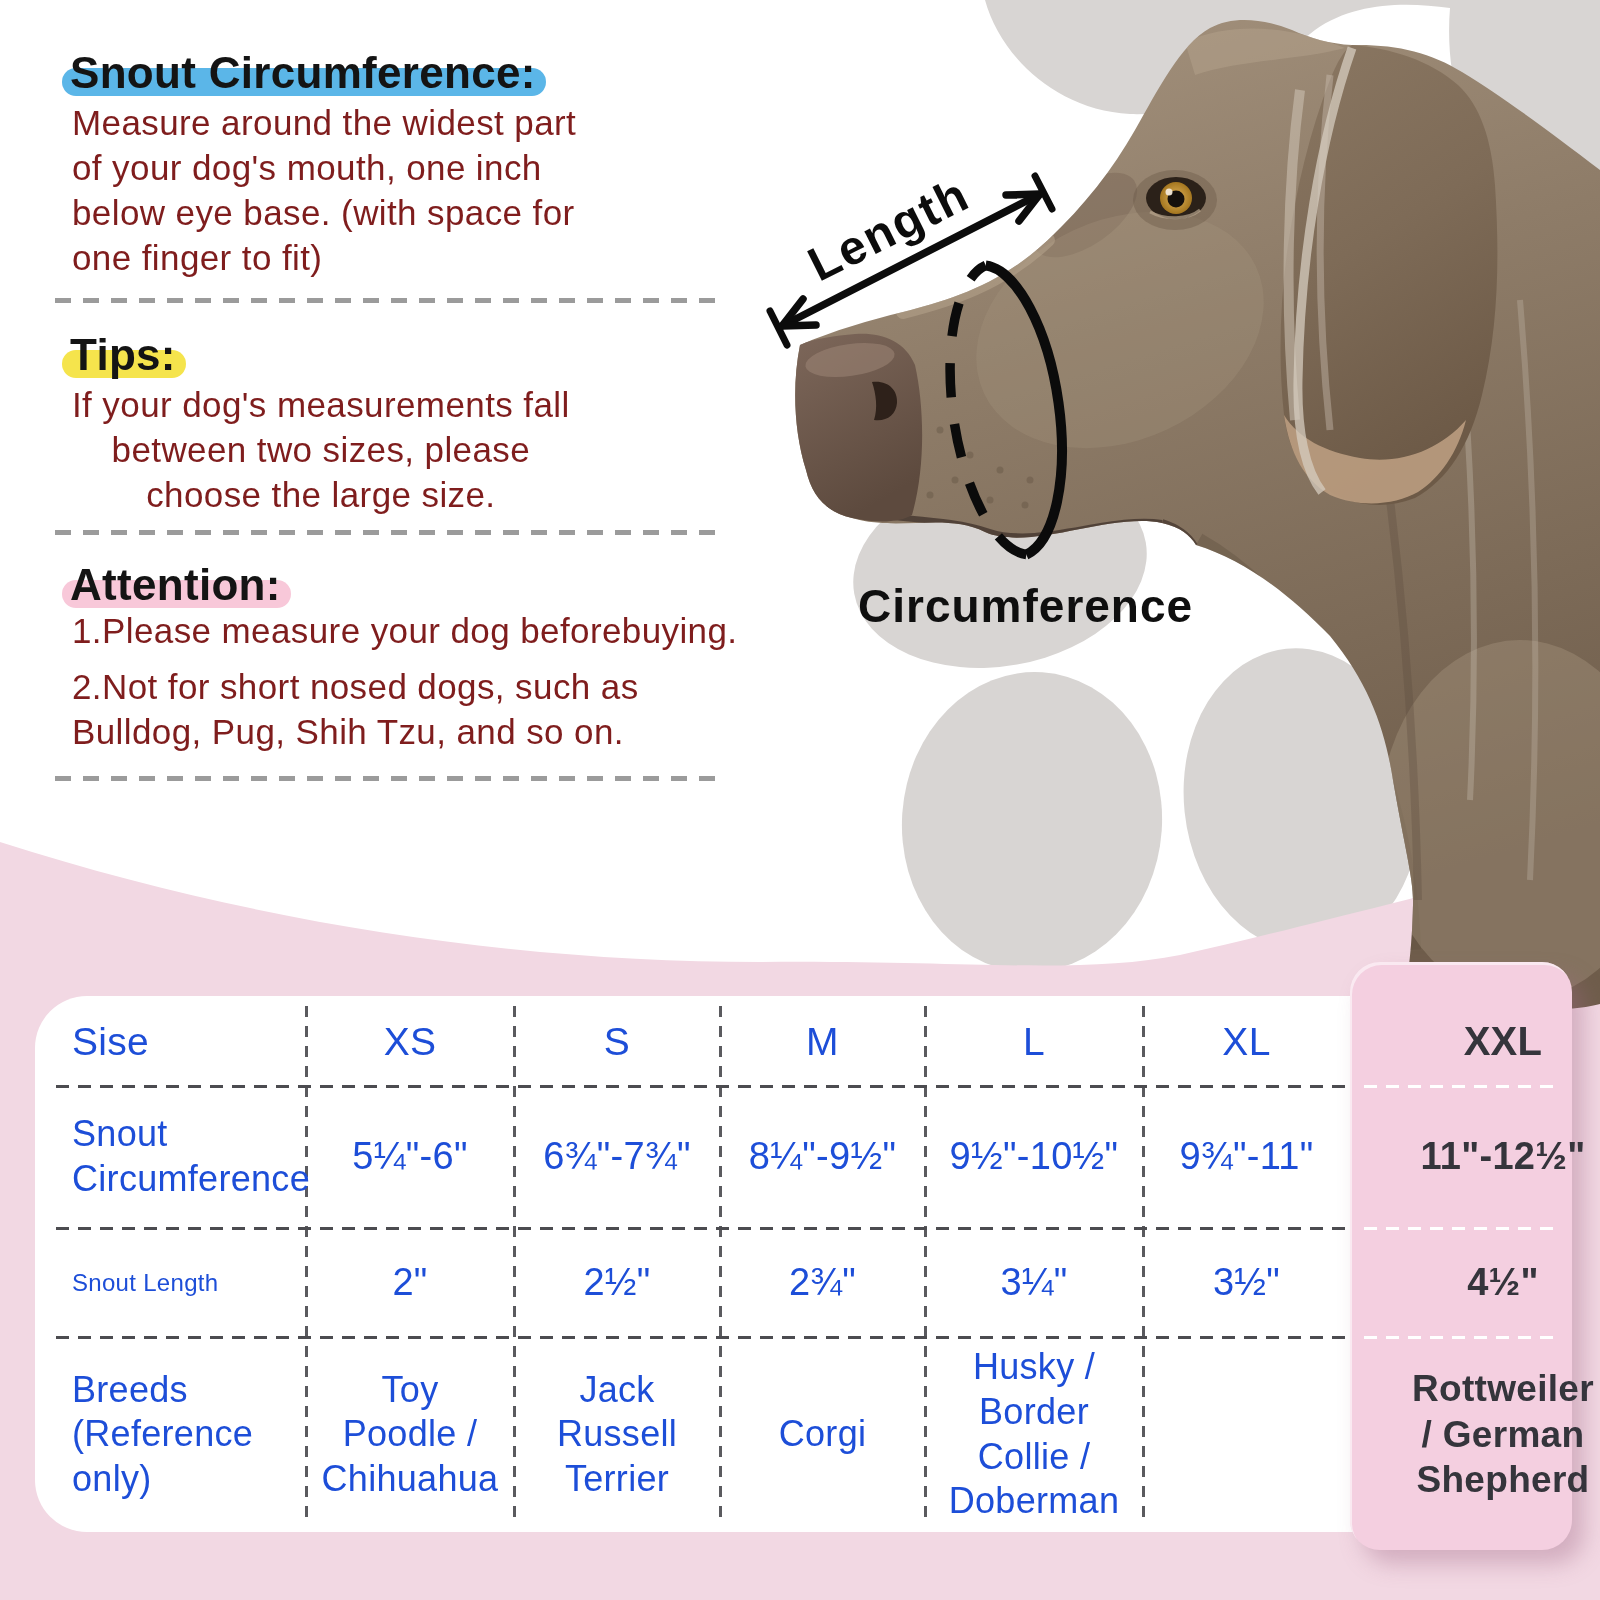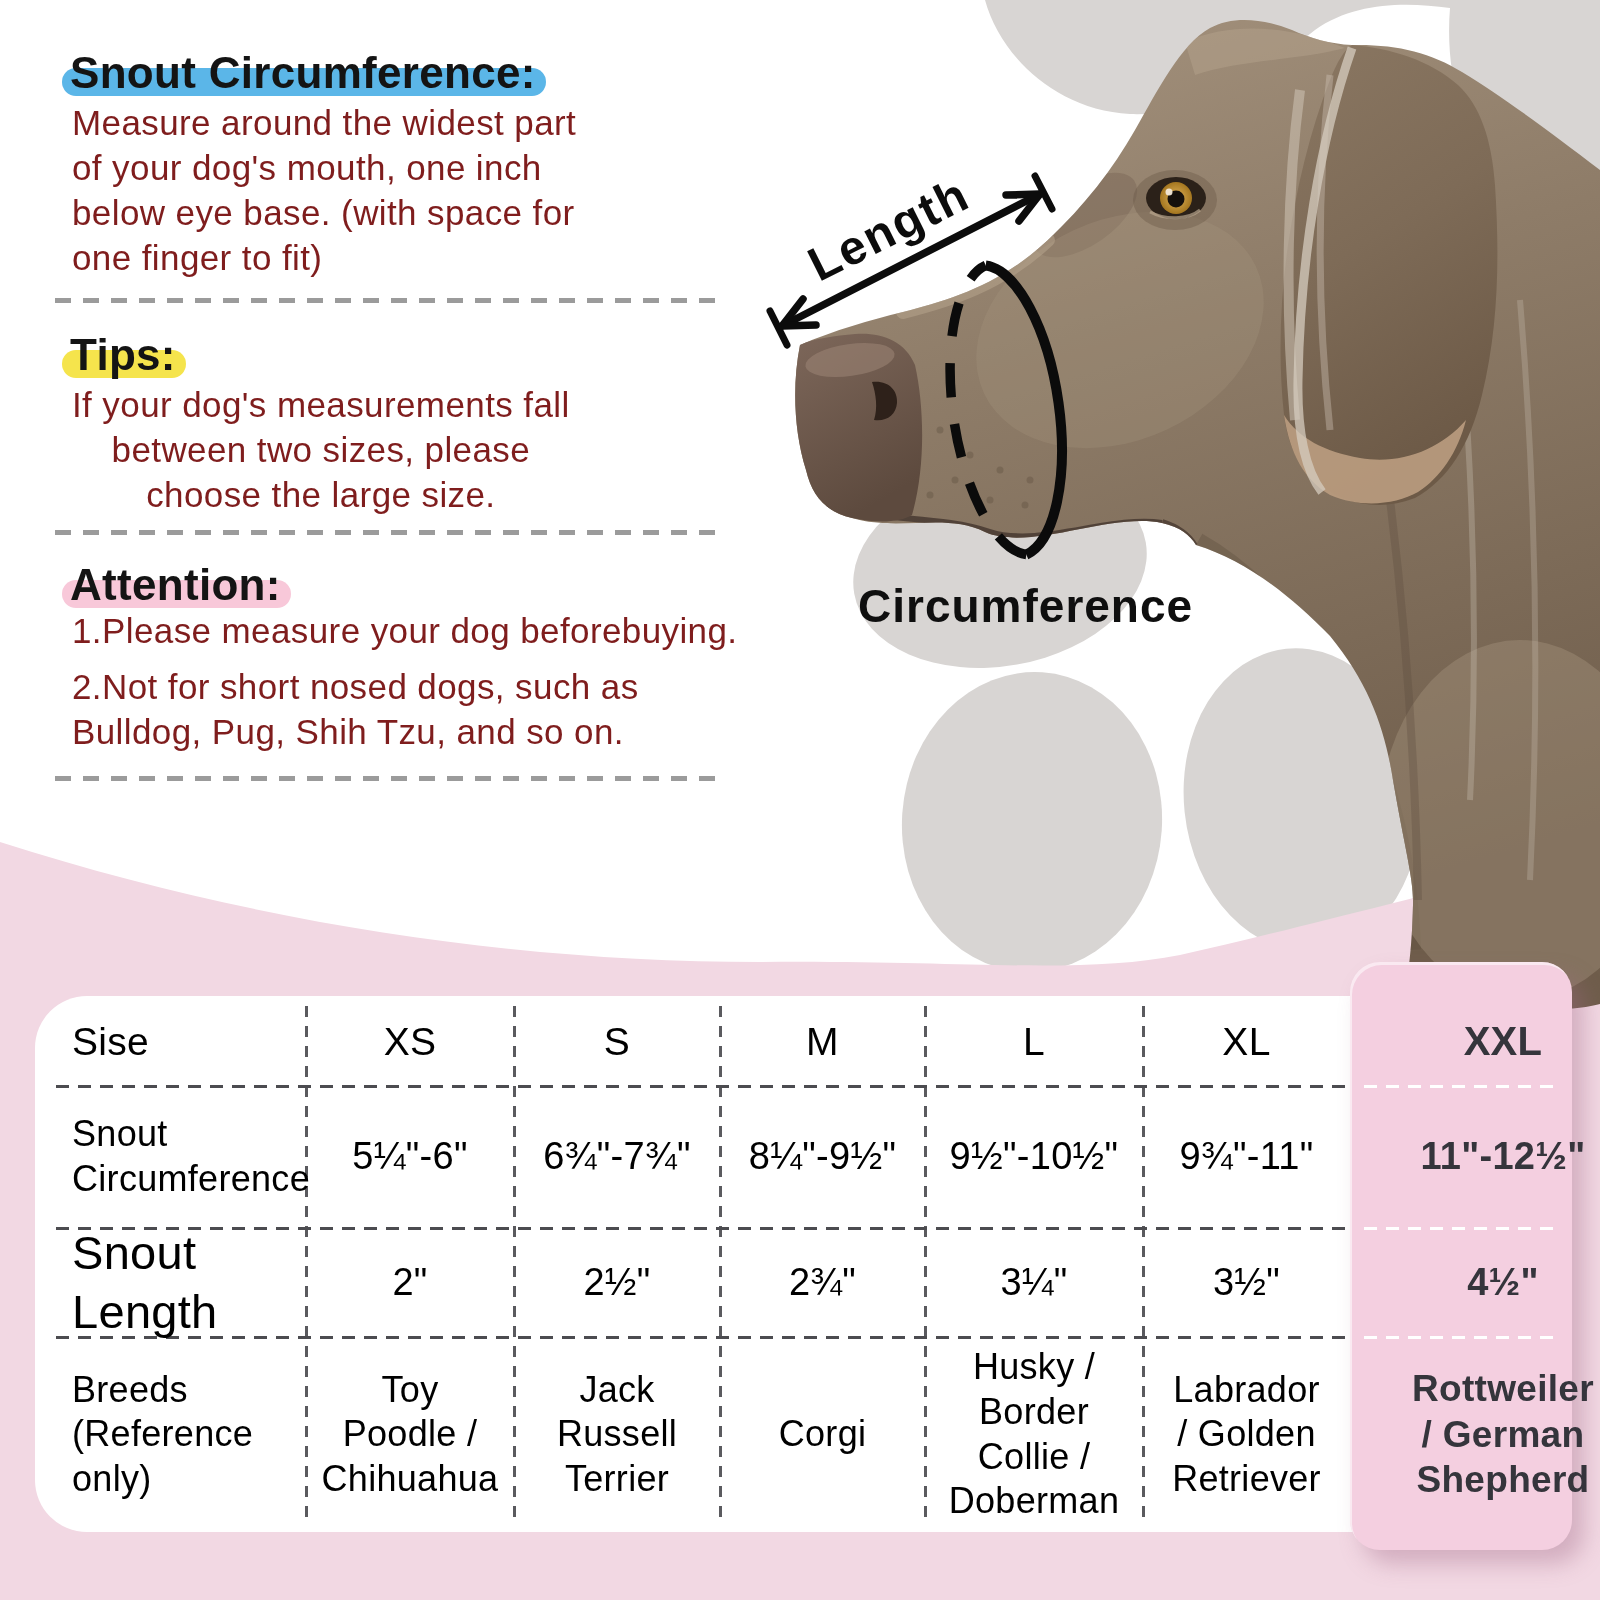--- a/index.html
+++ b/index.html
@@ -22,21 +22,21 @@
   .white-card{position:absolute;left:35px;top:996px;width:1435px;height:536px;background:#ffffff;border-radius:52px;z-index:3;}
   .xxl-card{position:absolute;left:1350px;top:962px;width:222px;height:588px;border-radius:30px;z-index:5;
     box-shadow:12px 14px 22px rgba(160,105,135,.38), inset 2px 3px 0 rgba(255,255,255,.55);}
   .vline{position:absolute;width:3px;top:1006px;height:516px;z-index:4;
     background:repeating-linear-gradient(180deg,#5a5a5e 0 11px,transparent 11px 20px);}
   .hline{position:absolute;left:56px;width:1296px;height:3px;z-index:4;
     background:repeating-linear-gradient(90deg,#4c4c50 0 13px,transparent 13px 22px);}
   .hline-w{position:absolute;left:1364px;width:194px;height:3px;z-index:6;
     background:repeating-linear-gradient(90deg,#ffffff 0 13px,transparent 13px 22px);}
   .cell{position:absolute;display:flex;align-items:center;justify-content:center;text-align:center;
-    font-size:38px;color:#000000;line-height:1.24;letter-spacing:.3px;white-space:pre-line;z-index:4;}
+    font-size:38px;color:#1d4ed8;line-height:1.24;letter-spacing:.3px;white-space:pre-line;z-index:4;}
   .cell.left{justify-content:flex-start;text-align:left;}
   .cell.hdr{font-size:39px;}
   .cell.breeds{font-size:36px;}
   .cell.xxl{z-index:6;font-weight:700;color:#35353c;margin-left:42px;}
   .cell.xxl.breeds{font-size:37px;}
   .col-label{left:72px;width:238px;} .col-0{left:306px;width:208px;} .col-1{left:514px;width:206px;}
   .col-2{left:720px;width:205px;} .col-3{left:925px;width:218px;} .col-4{left:1143px;width:207px;} .col-5{left:1350px;width:222px;}
   .row-h{top:998px;height:88px;} .row-c{top:1086px;height:142px;} .row-l{top:1228px;height:109px;} .row-b{top:1337px;height:195px;}
   .v1{left:305px;} .v2{left:513px;} .v3{left:719px;} .v4{left:924px;} .v5{left:1142px;}
   .h1{top:1085px;} .h2{top:1227px;} .h3{top:1336px;}
@@ -196,43 +196,40 @@
   <div class="cell hdr col-4 row-h">XL</div>
 
   <div class="cell left col-label row-c" style="font-size:36px;">Snout
 Circumference</div>
   <div class="cell col-0 row-c">5¼"-6"</div>
   <div class="cell col-1 row-c">6¾"-7¾"</div>
   <div class="cell col-2 row-c">8¼"-9½"</div>
   <div class="cell col-3 row-c">9½"-10½"</div>
   <div class="cell col-4 row-c">9¾"-11"</div>
 
-  <div class="cell left col-label row-l" style="font-size:47px;">Snout Length</div>
+  <div class="cell left col-label row-l" style="font-size:24px;">Snout Length</div>
   <div class="cell col-0 row-l">2"</div>
   <div class="cell col-1 row-l">2½"</div>
   <div class="cell col-2 row-l">2¾"</div>
   <div class="cell col-3 row-l">3¼"</div>
   <div class="cell col-4 row-l">3½"</div>
 
   <div class="cell left col-label row-b" style="font-size:36px;">Breeds
 (Reference only)</div>
   <div class="cell breeds col-0 row-b">Toy
 Poodle /
 Chihuahua</div>
   <div class="cell breeds col-1 row-b">Jack
 Russell
 Terrier</div>
   <div class="cell breeds col-2 row-b">Corgi</div>
   <div class="cell breeds col-3 row-b">Husky /
 Border
 Collie /
 Doberman</div>
-  <div class="cell breeds col-4 row-b">Labrador
-/ Golden
-Retriever</div>
 
   <div class="xxl-card" style="background-color: rgb(244, 207, 224);"></div>
   <div class="hline-w h1"></div>
   <div class="hline-w h2"></div>
   <div class="hline-w h3"></div>
   <div class="cell hdr xxl col-5 row-h" style="font-size:40px;">XXL</div>
   <div class="cell xxl col-5 row-c">11"-12½"</div>
   <div class="cell xxl col-5 row-l">4½"</div>
   <div class="cell xxl breeds col-5 row-b">Rottweiler
 / German

